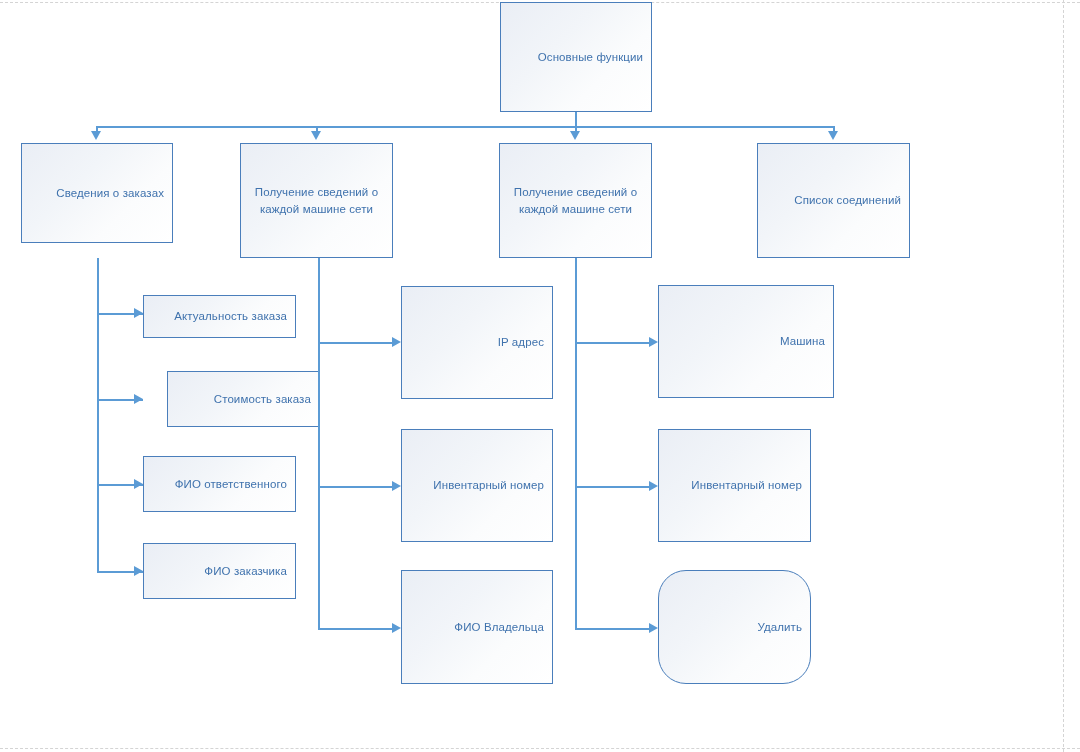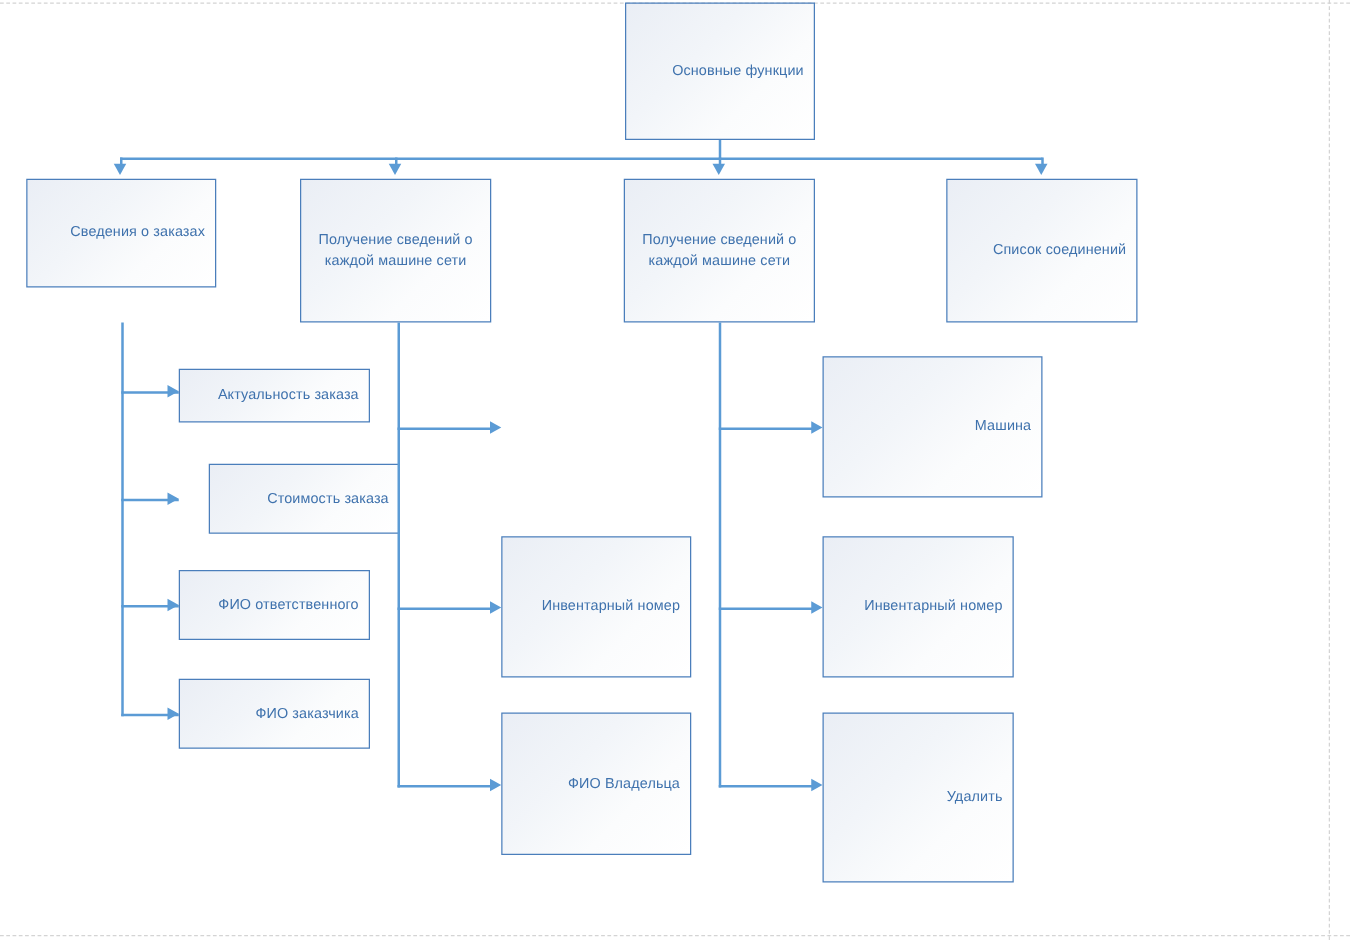--- a/index.html
+++ b/index.html
@@ -99,21 +99,21 @@
 
   <div class="conn-v" style="left:316px; top:126px; height:8px;"></div>
   <div class="arrow-down" style="left:311px; top:131px;"></div>
 
   <div class="conn-v" style="left:575px; top:126px; height:8px;"></div>
   <div class="arrow-down" style="left:570px; top:131px;"></div>
 
   <div class="conn-v" style="left:833px; top:126px; height:8px;"></div>
   <div class="arrow-down" style="left:828px; top:131px;"></div>
 
-  <div class="node" style="left:21px; top:143px; width:152px; height:87px;">
+  <div class="node" style="left:21px; top:143px; width:152px; height:100px;">
     <span>Сведения о заказах</span>
   </div>
 
   <div class="node" style="left:240px; top:143px; width:153px; height:115px;">
     <span>Получение сведений о каждой машине сети</span>
   </div>
 
   <div class="node" style="left:499px; top:143px; width:153px; height:115px;">
     <span>Получение сведений о каждой машине сети</span>
   </div>
@@ -145,20 +145,23 @@
   <div class="conn-h" style="left:97px; top:571px; width:46px;"></div>
   <div class="arrow-right" style="left:134px; top:566px;"></div>
   <div class="node" style="left:143px; top:543px; width:153px; height:56px;">
     <span>ФИО заказчика</span>
   </div>
 
   <div class="conn-v" style="left:318px; top:258px; height:372px;"></div>
 
   <div class="conn-h" style="left:318px; top:342px; width:75px;"></div>
   <div class="arrow-right" style="left:392px; top:337px;"></div>
+  <div class="node" style="left:401px; top:286px; width:152px; height:113px;">
+    <span>IP адрес</span>
+  </div>
 
   <div class="conn-h" style="left:318px; top:486px; width:75px;"></div>
   <div class="arrow-right" style="left:392px; top:481px;"></div>
   <div class="node" style="left:401px; top:429px; width:152px; height:113px;">
     <span>Инвентарный номер</span>
   </div>
 
   <div class="conn-h" style="left:318px; top:628px; width:75px;"></div>
   <div class="arrow-right" style="left:392px; top:623px;"></div>
   <div class="node" style="left:401px; top:570px; width:152px; height:114px;">
@@ -174,17 +177,17 @@
   </div>
 
   <div class="conn-h" style="left:575px; top:486px; width:75px;"></div>
   <div class="arrow-right" style="left:649px; top:481px;"></div>
   <div class="node" style="left:658px; top:429px; width:153px; height:113px;">
     <span>Инвентарный номер</span>
   </div>
 
   <div class="conn-h" style="left:575px; top:628px; width:75px;"></div>
   <div class="arrow-right" style="left:649px; top:623px;"></div>
-  <div class="node" style="left:658px; top:570px; width:153px; height:136px;">
+  <div class="node" style="left:658px; top:570px; width:153px; height:114px;border-radius:28px;">
     <span>Удалить</span>
   </div>
 
 </div>
 
 </body></html>

